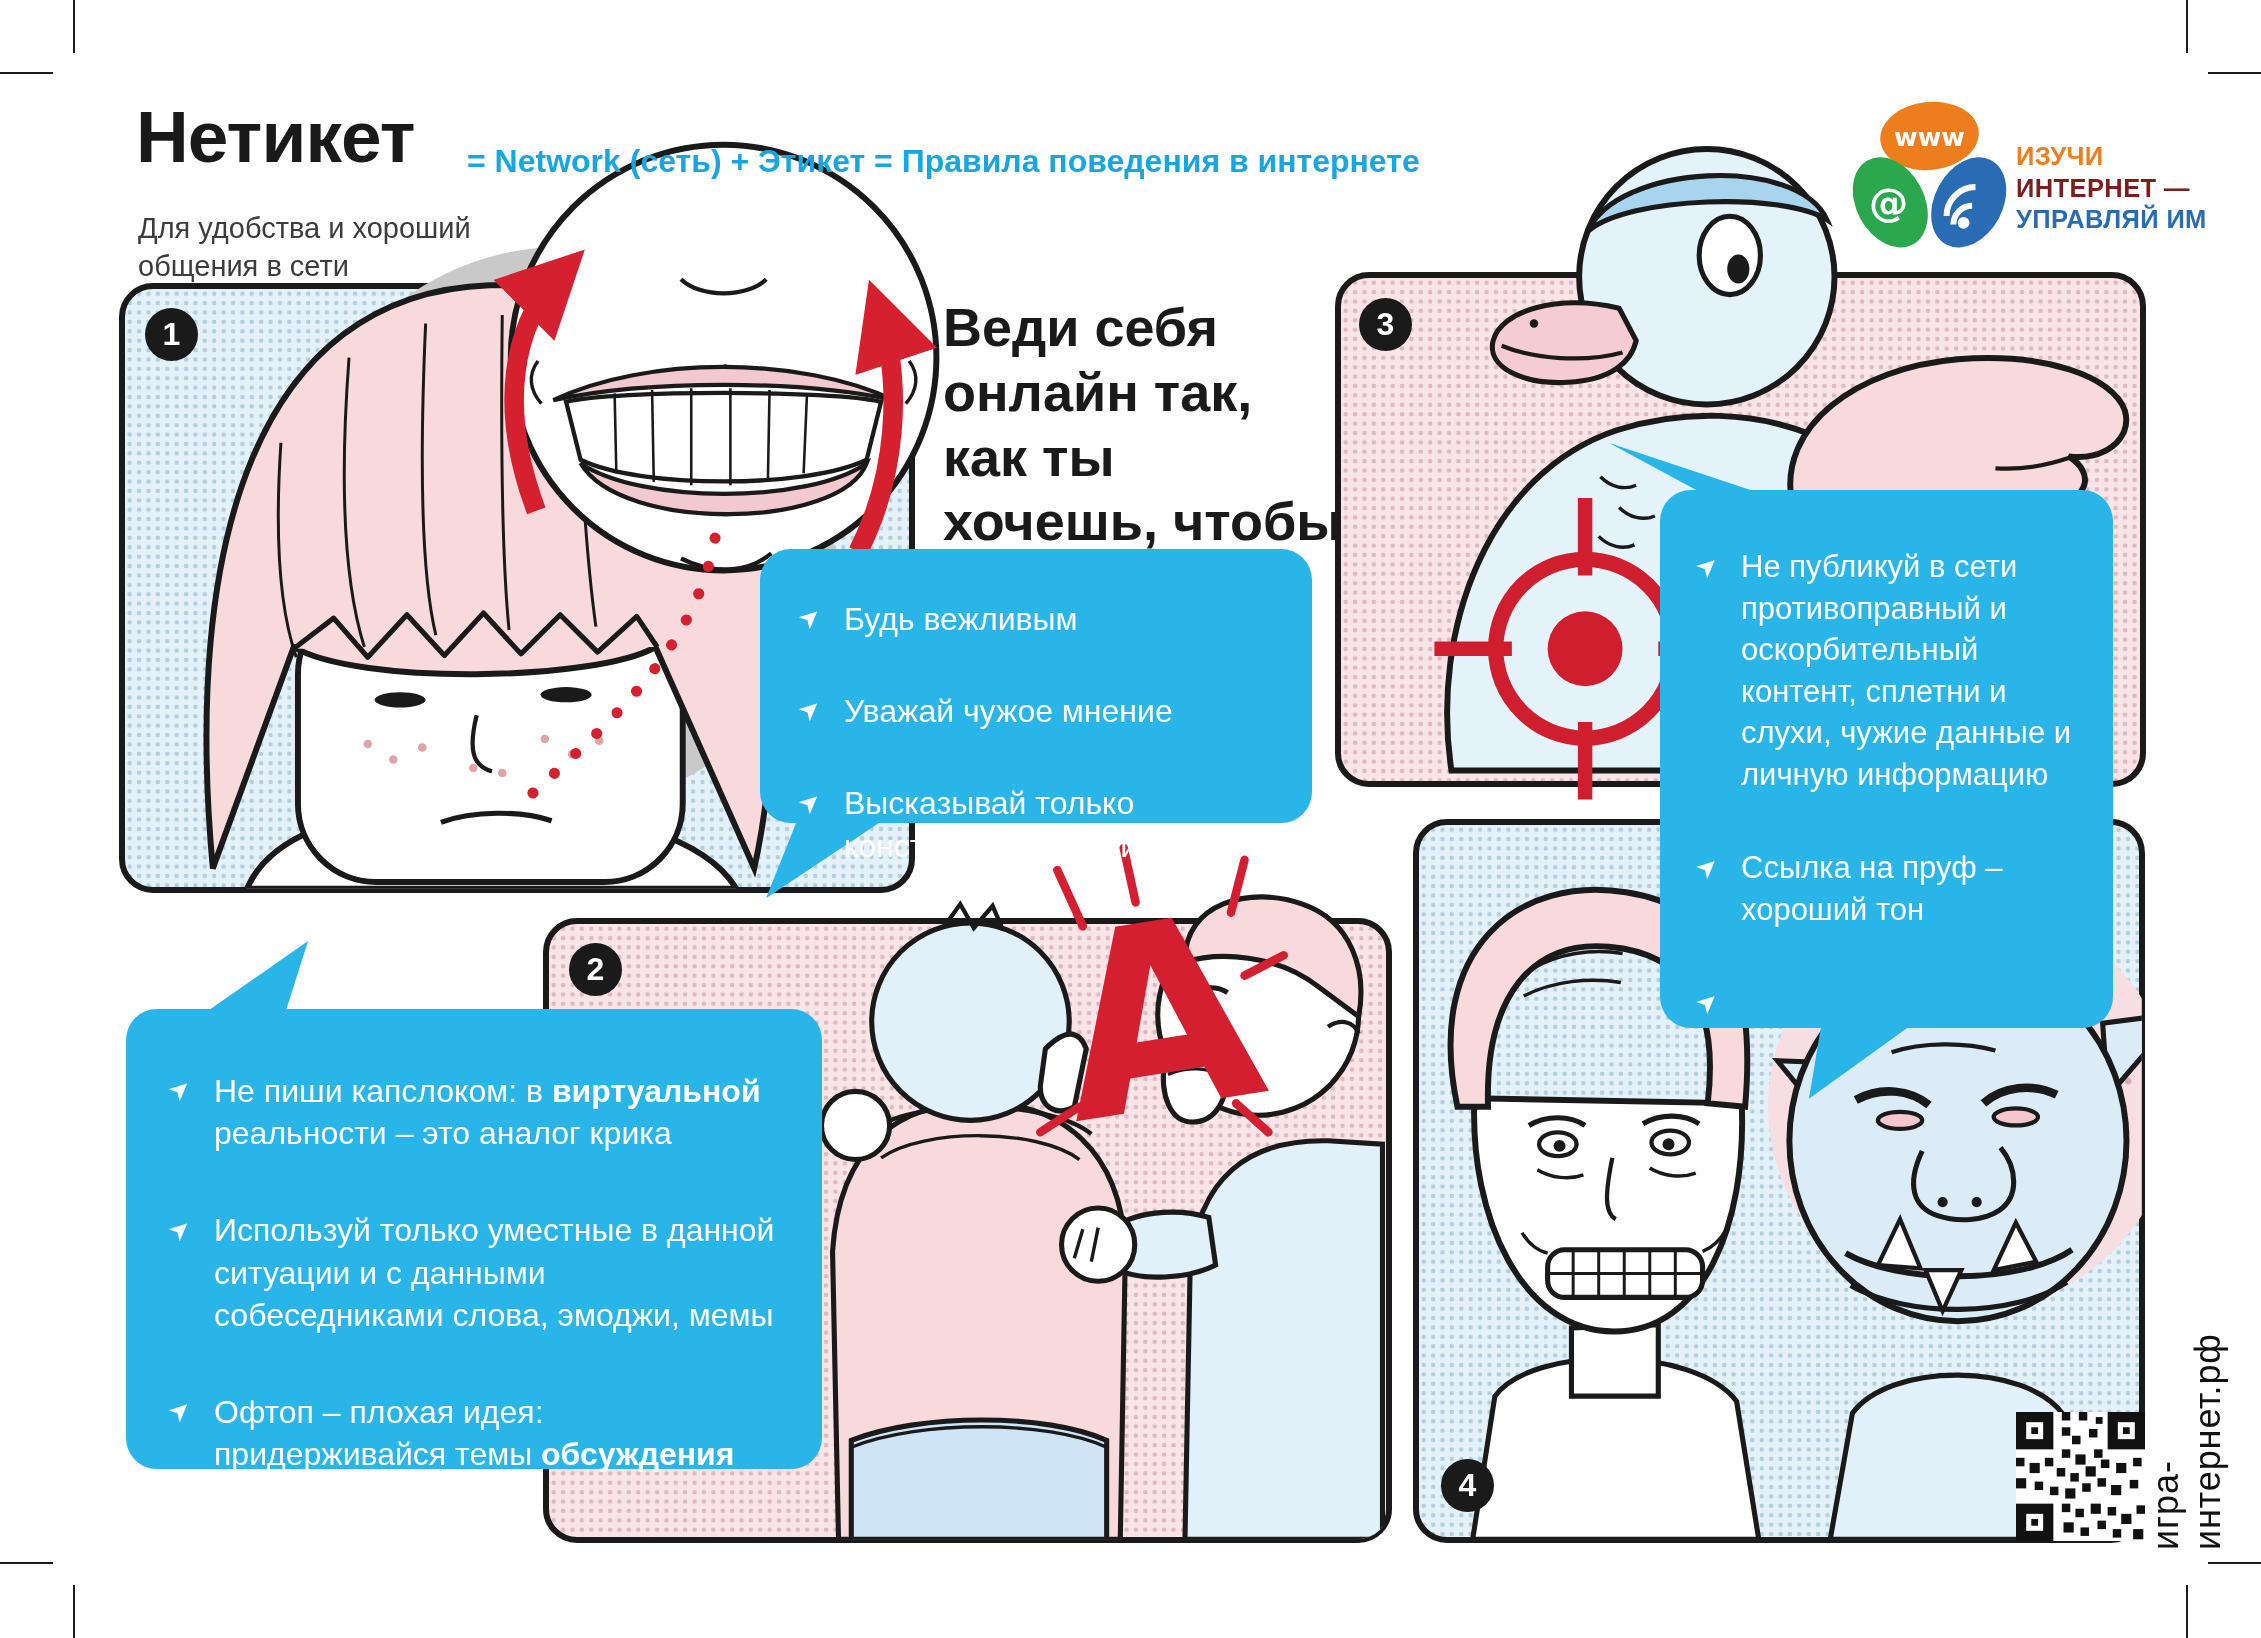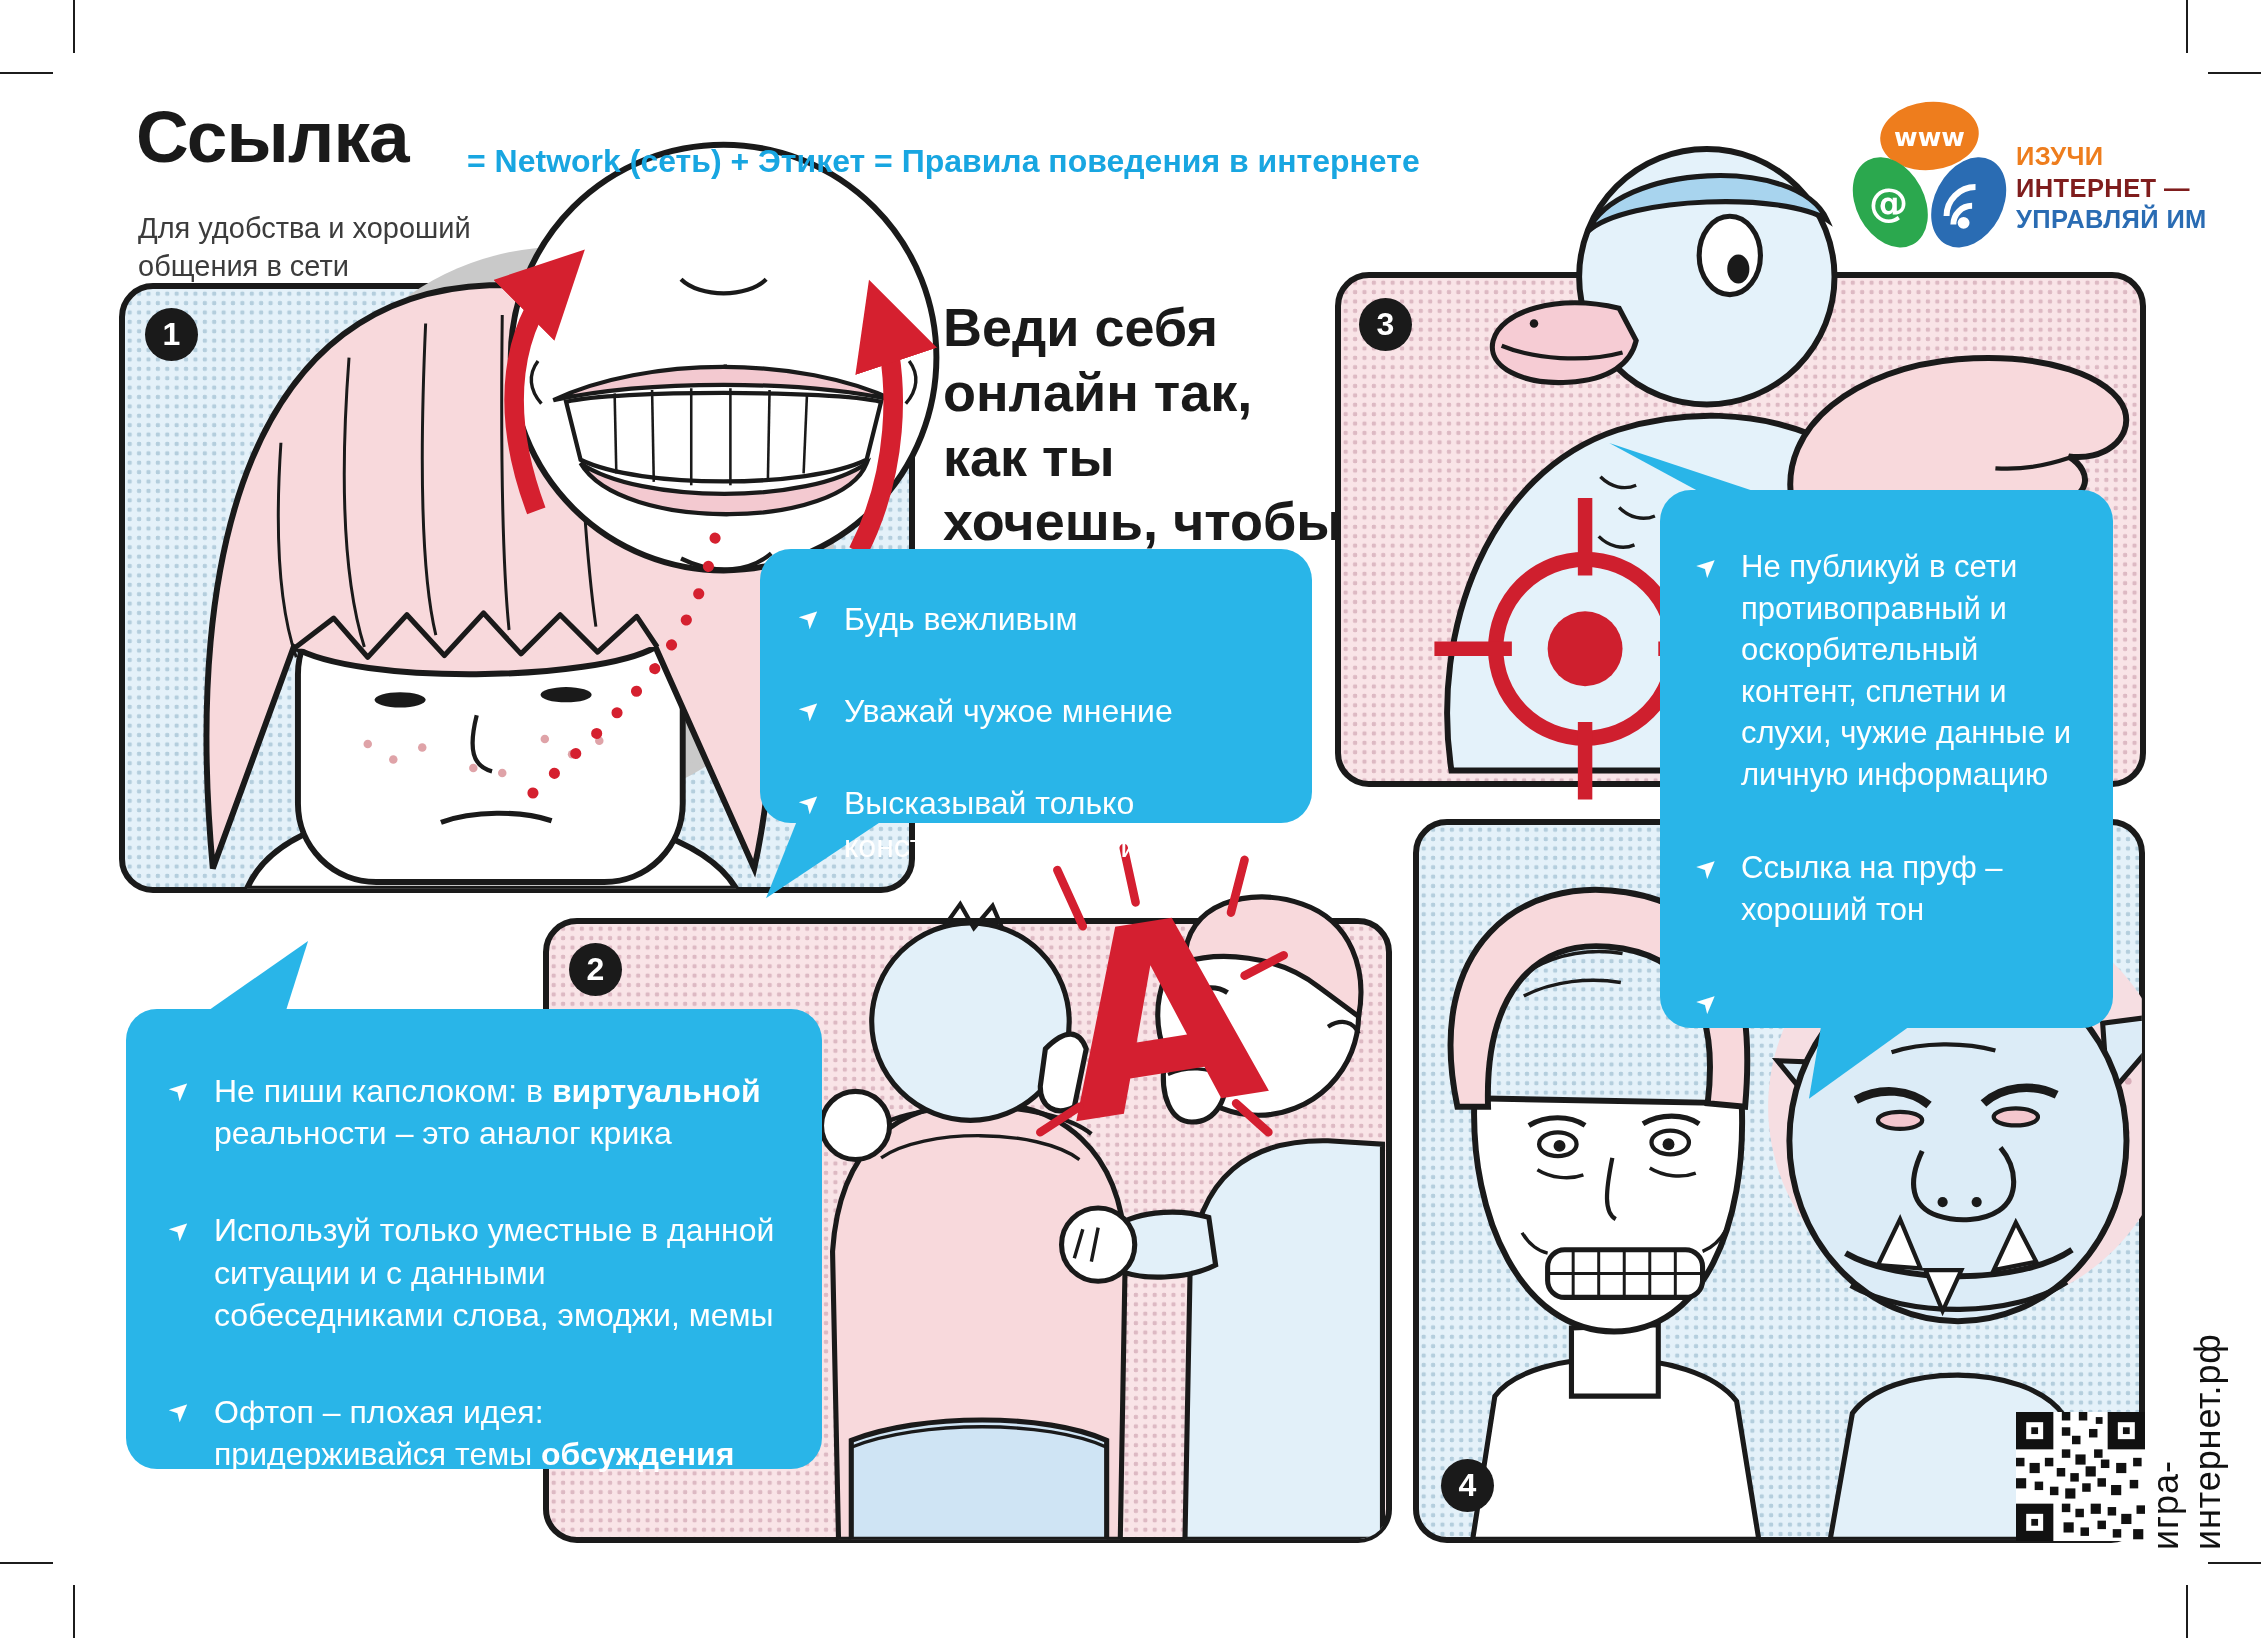--- a/index.html
+++ b/index.html
@@ -53,21 +53,21 @@
 
 <div class="crop" style="left:73px;top:0;width:1.7px;height:53px;"></div>
 <div class="crop" style="left:0;top:72px;width:53px;height:1.7px;"></div>
 <div class="crop" style="left:2186px;top:0;width:1.7px;height:53px;"></div>
 <div class="crop" style="left:2208px;top:72px;width:53px;height:1.7px;"></div>
 <div class="crop" style="left:0;top:1562px;width:53px;height:1.7px;"></div>
 <div class="crop" style="left:73px;top:1585px;width:1.7px;height:53px;"></div>
 <div class="crop" style="left:2208px;top:1562px;width:53px;height:1.7px;"></div>
 <div class="crop" style="left:2186px;top:1585px;width:1.7px;height:53px;"></div>
 
-<div class="abs title">Ссылка</div>
+<div class="abs title">Нетикет</div>
 <div class="abs equation">= Network (сеть) + Этикет = Правила поведения в интернете</div>
 <div class="abs subtitle">Для удобства и хороший общения в сети</div>
 
 <svg class="abs" style="left:1846px;top:95px;z-index:3;" width="167" height="162" viewBox="0 0 196 190">
   <g>
     <ellipse cx="98" cy="48" rx="58" ry="40" fill="#ee7d1d" transform="rotate(-6 98 48)"></ellipse>
     <text x="98" y="60" text-anchor="middle" font-size="30" font-weight="bold" fill="#ffffff" font-family="DejaVu Sans, sans-serif">www</text>
     <ellipse cx="52" cy="126" rx="56" ry="40" fill="#2ba84e" transform="rotate(62 52 126)"></ellipse>
     <text x="50" y="142" text-anchor="middle" font-size="46" font-weight="bold" fill="#ffffff" font-family="DejaVu Sans, sans-serif">@</text>
     <ellipse cx="144" cy="126" rx="56" ry="40" fill="#2a6cb3" transform="rotate(-62 144 126)"></ellipse>

